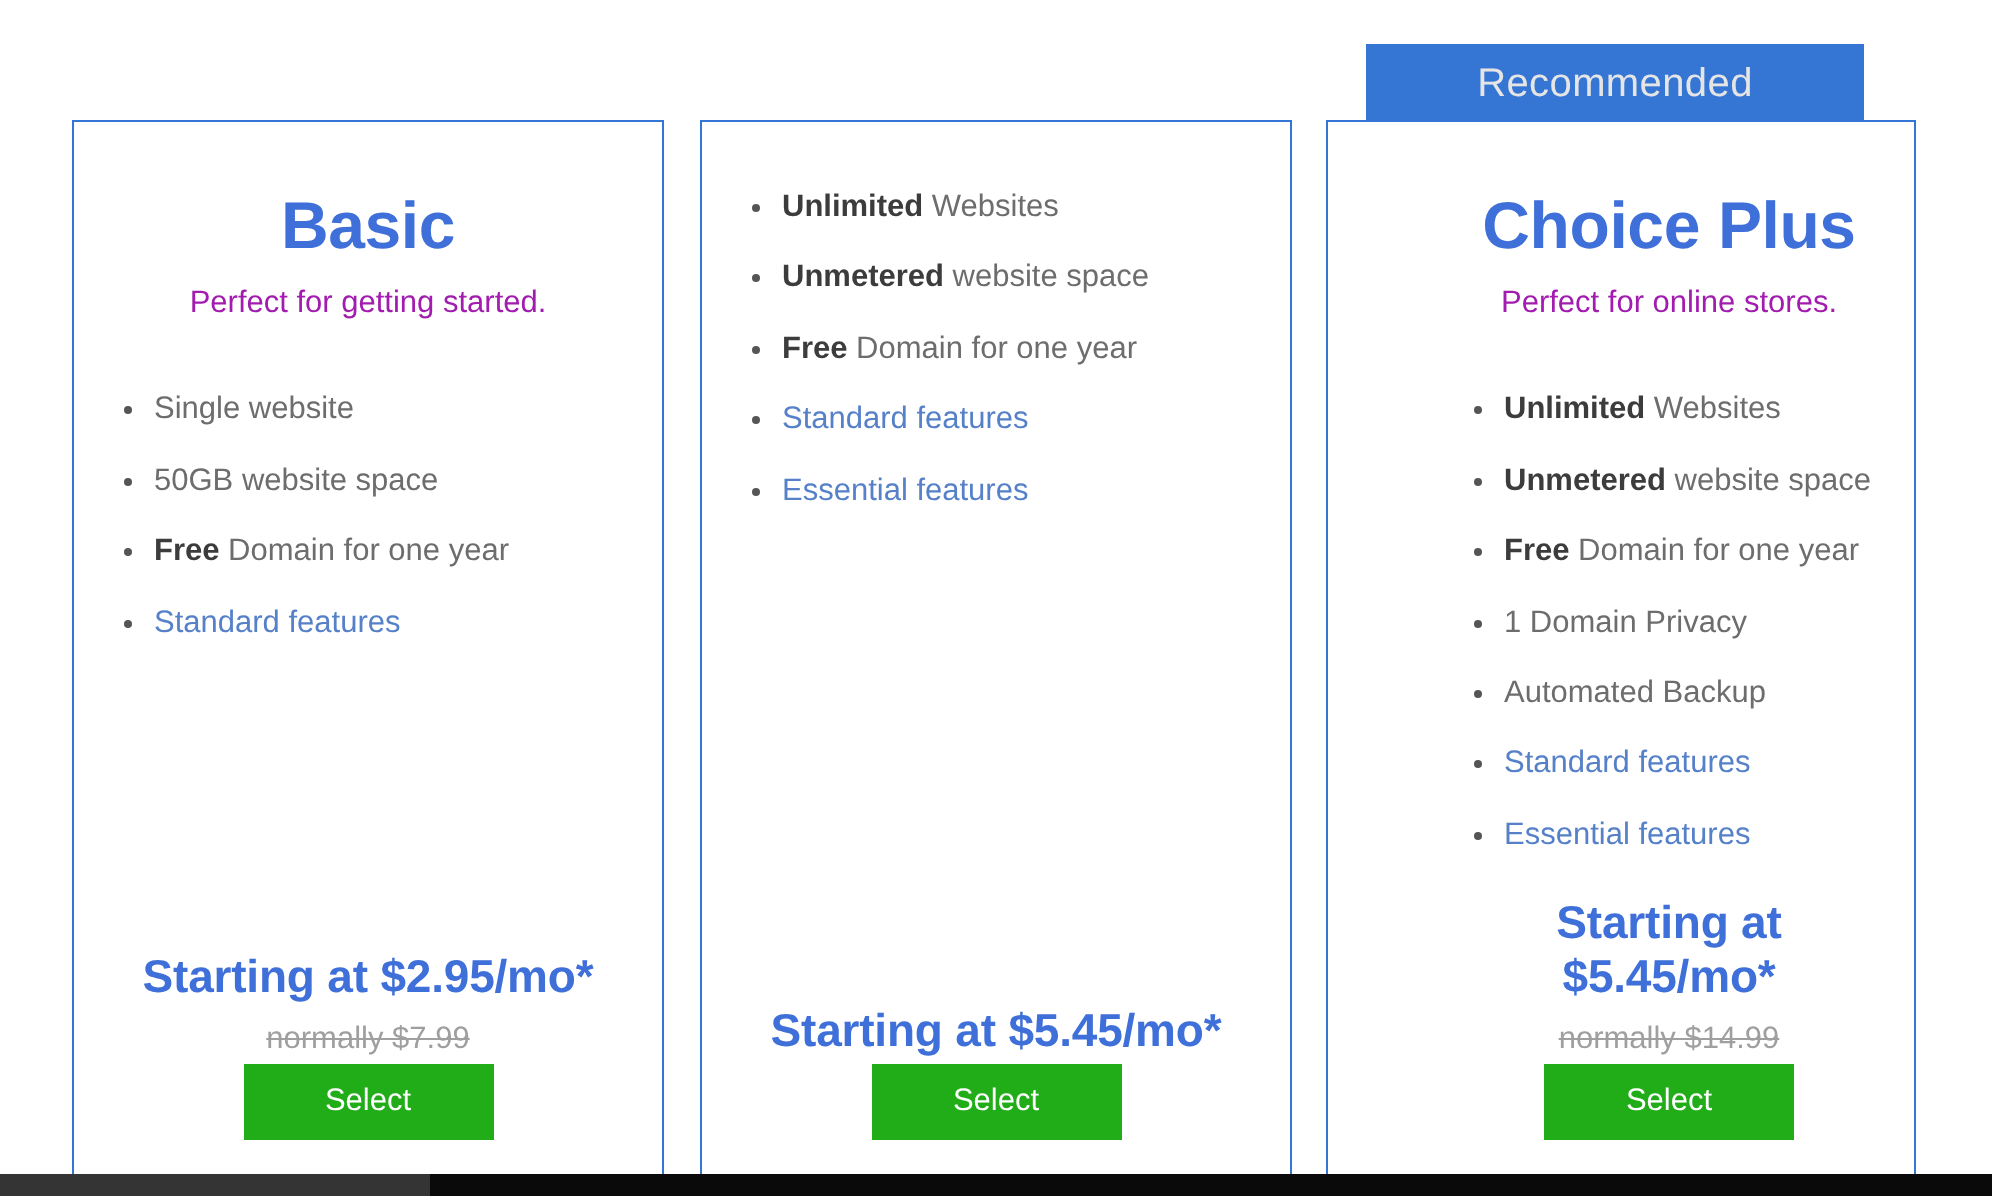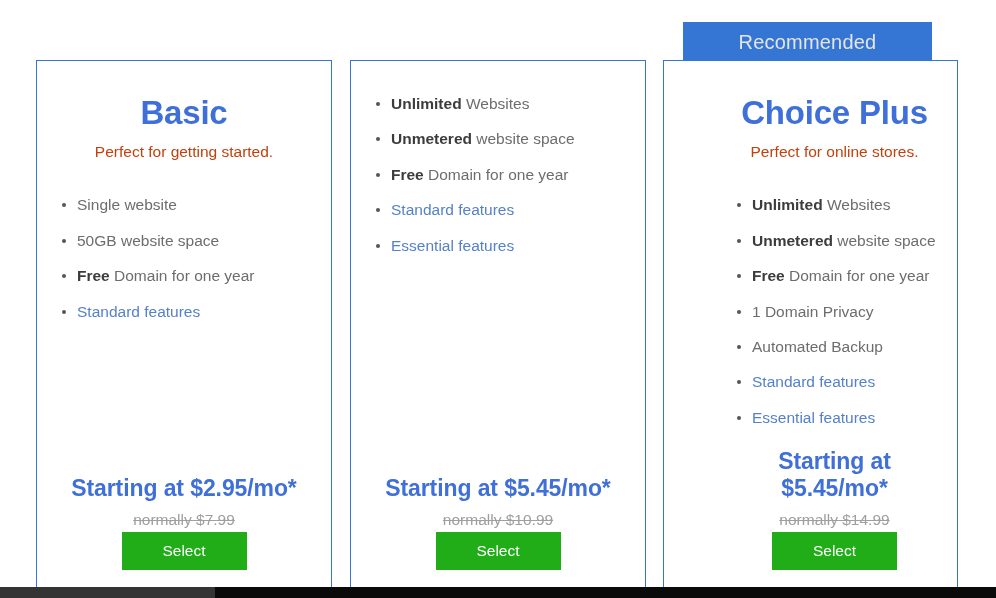--- a/index.html
+++ b/index.html
@@ -65,21 +65,21 @@
     text-align: center;
     color: #3f6fd8;
     font-size: 33px;
     font-weight: bold;
     line-height: 1.1;
     letter-spacing: -0.2px;
   }
 
   .plan-tagline {
     text-align: center;
-    color: #c2410c;
+    color: #a21caf;
     font-size: 15.5px;
     margin-top: 11px;
     line-height: 1.3;
   }
 
   .feature-list {
     list-style: none;
     margin: 0;
     padding: 0;
     margin-top: 33px;
@@ -190,21 +190,20 @@
     <div class="card-body">
       <ul class="feature-list">
           <li><span class="strong">Unlimited</span><span> Websites</span></li>
           <li><span class="strong">Unmetered</span><span> website space</span></li>
           <li><span class="strong">Free</span><span> Domain for one year</span></li>
           <li class="link-item"><span>Standard features</span></li>
           <li class="link-item"><span>Essential features</span></li>
         </ul>
       <div class="price-block">
         <div class="price-main">Starting at $5.45/mo*</div>
-        <div class="price-was">normally $10.99</div>
         <button class="select-btn">Select</button>
       </div>
     </div>
   </div>
 
   <div class="plan-card choice">
     <div class="card-body">
       <div class="plan-title">Choice Plus</div>
       <div class="plan-tagline">Perfect for online stores.</div>
       <ul class="feature-list">

